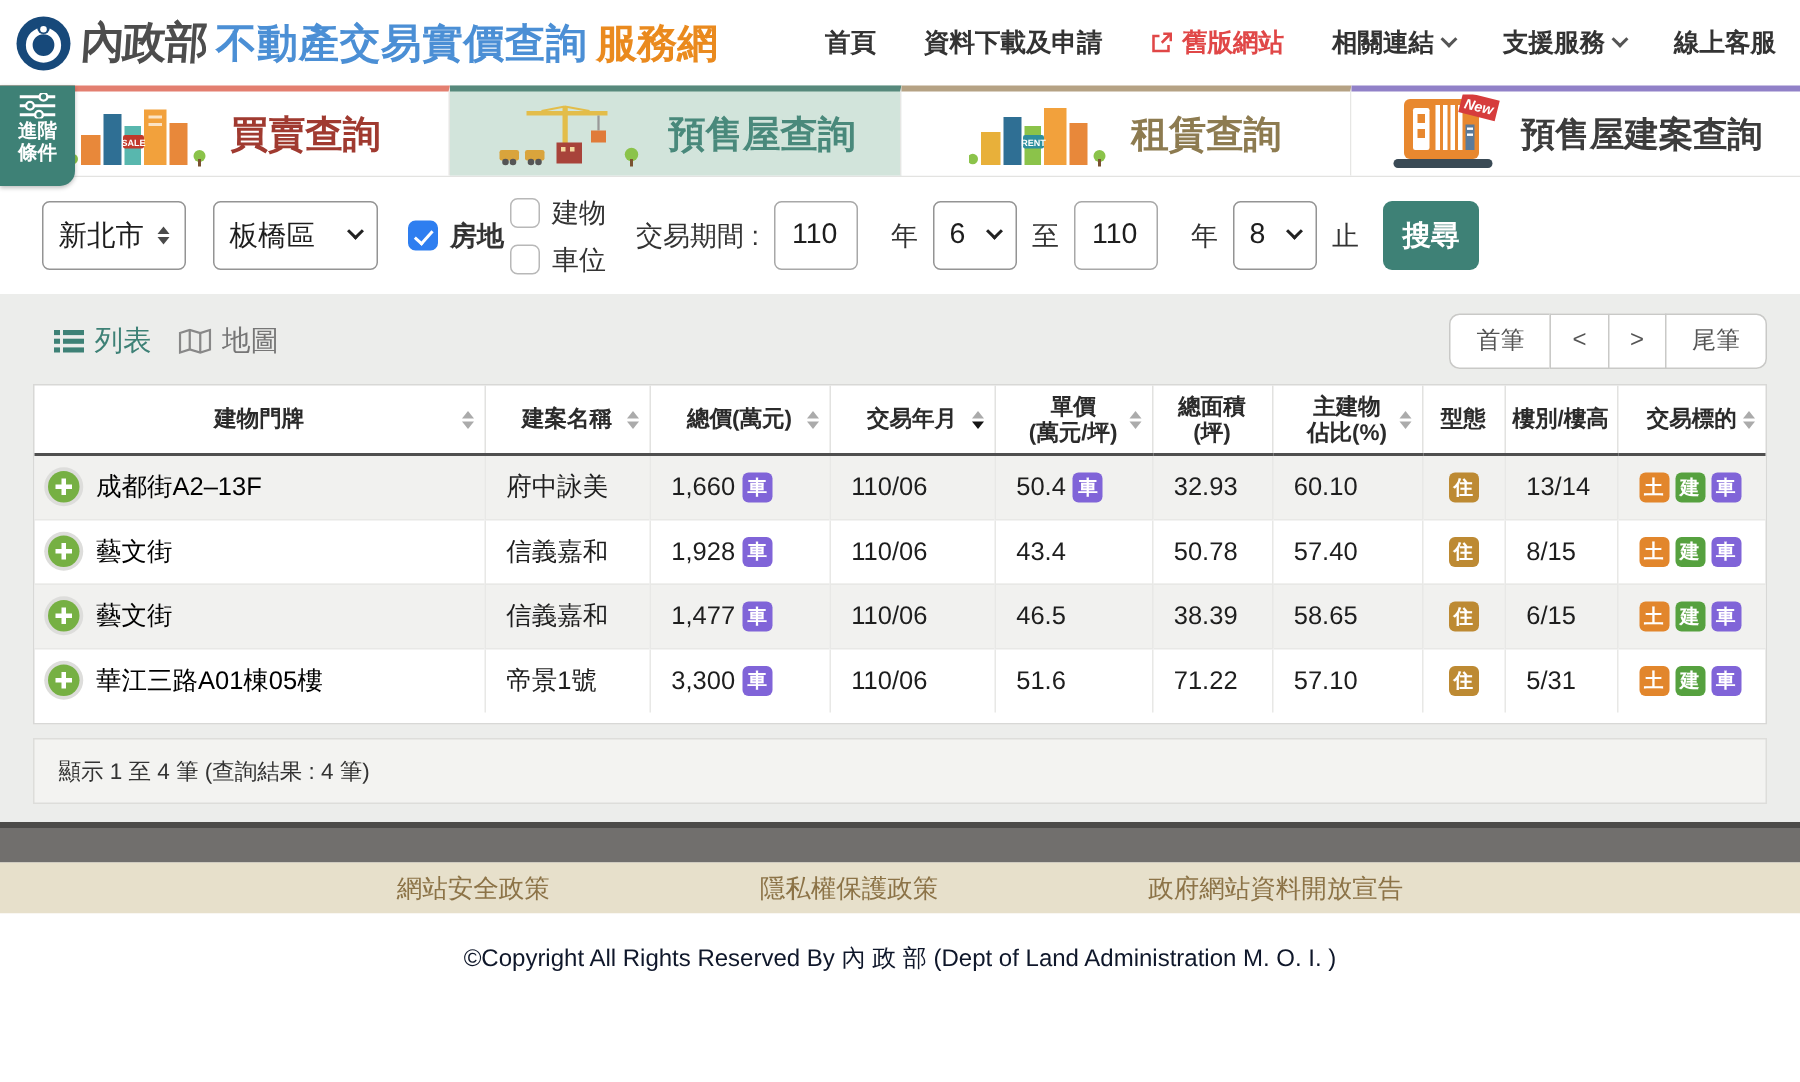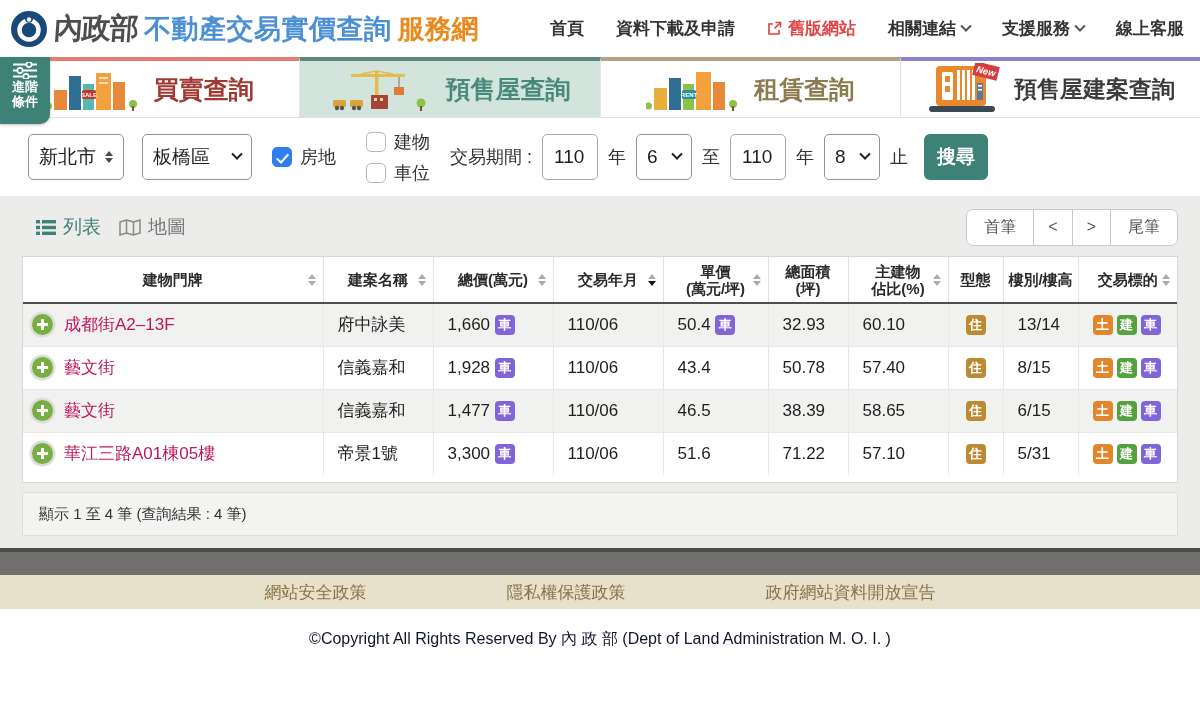--- a/index.html
+++ b/index.html
@@ -50,21 +50,21 @@
     transform:rotate(45deg) translate(-2px,-2px); }
   .cbcol { display:flex; flex-direction:column; gap:7px; margin-right:20px; }
   .cbrow { display:flex; align-items:center; gap:8px; font-size:18px; color:#333; cursor:pointer; }
   .cb { width:20px; height:20px; border-radius:5px; position:relative; flex:0 0 auto; }
   .cb.on { background:#2e7ef0; border:1px solid #2e7ef0; }
   .cb.off { background:#fff; border:1px solid #b8b8b8; }
   .cb.on::after { content:""; position:absolute; left:6px; top:2.5px; width:5px; height:10px;
     border-right:2.4px solid #fff; border-bottom:2.4px solid #fff; transform:rotate(42deg); }
   .flabel { font-size:18px; color:#333; margin-right:10px; white-space:nowrap; }
   .yearbox { width:56px; height:46px; border:1px solid #a8a8a8; border-radius:5px;
-    font-size:19px; color:#1d1d1d; padding:0 0 0 11px; margin-right:10px;
+    font-size:19px; color:#1d1d1d; padding:0 0 0 11px; margin-right:22px;
     font-family:"Liberation Sans", sans-serif; }
   .searchbtn { width:64px; height:46px; background:#3e8176; color:#fff; font-size:19px;
     border:none; border-radius:6px; cursor:pointer; margin-left:6px; font-weight:bold; }
 
   
   .results { background:#ecedeb; height:352px; padding:12px 22px 0 22px; }
   .toolbar { display:flex; justify-content:space-between; align-items:center; height:38px; }
   .viewtoggle { display:flex; gap:18px; align-items:center; padding-left:14px; }
   .vt { display:flex; align-items:center; gap:7px; font-size:19px; cursor:pointer; }
   .vt-list { color:#3e8176; }
@@ -92,21 +92,21 @@
     border-top:1px solid #e8e8e6; padding-left:14px; white-space:nowrap; }
   tr.first-row td { border-top:none; }
   tr.alt td { background:#f1f1ef; }
   .td-addr { padding-left:9px; }
   .plus { position:relative; display:inline-block; width:21px; height:21px; border-radius:50%;
     background:#76b043; box-shadow:0 0 0 2.5px #dddddb; vertical-align:-5px; margin-right:11px;
     cursor:pointer; }
   .plus i { position:absolute; background:#fff; }
   .plus .ph { width:11px; height:2.6px; left:5px; top:9.2px; }
   .plus .pv { width:2.6px; height:11px; left:9.2px; top:5px; }
-  .addr { color:#be185d; text-decoration:none; cursor:pointer;margin-top:20px; }
+  .addr { color:#000000; text-decoration:none; cursor:pointer;margin-top:20px; }
   .badge { display:inline-block; min-width:20px; height:20px; line-height:20px; border-radius:4px;
     color:#fff; font-size:13px; font-weight:bold; text-align:center; vertical-align:1px; }
   .badge.car { background:#8064d8; }
   .badge.typ { background:#bd8a33; }
   .badge.land { background:#e2862c; }
   .badge.bld { background:#56a13f; }
   .tgt .badge { margin-right:4px; }
   td.ctr { text-align:center; padding-left:0; }
 
   .summary { margin-top:9px; background:#f3f3f1; border:1px solid #ddddda; height:44px;
@@ -273,21 +273,21 @@
     <span class="updown">
         <span class="tri up"></span>
         <span class="tri down"></span>
       </span>
   </div>
   <div class="selectbox sel-district">
     <span>板橋區</span>
     <span class="chev-dk"></span>
   </div>
 
-  <div class="cbcol" style="margin-right:30px;">
+  <div class="cbcol" style="margin-right:4px;font-weight:bold;">
     <label class="cbrow">
       <span class="cb on"></span>
       <span>房地</span>
     </label>
   </div>
   <div class="cbcol">
     <label class="cbrow">
       <span class="cb off"></span>
       <span>建物</span>
     </label>

